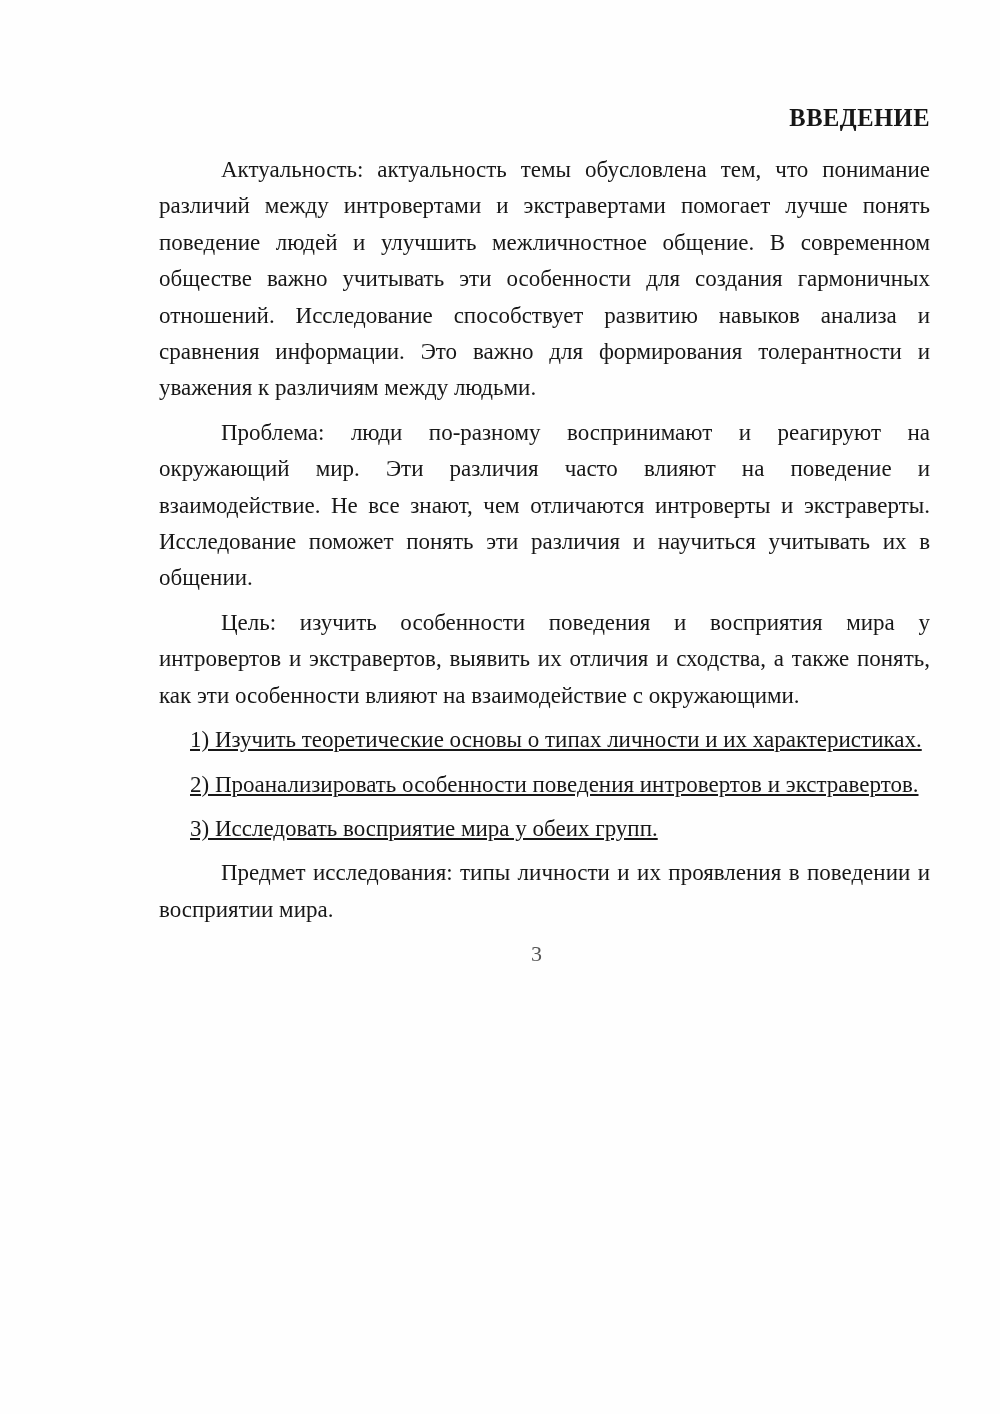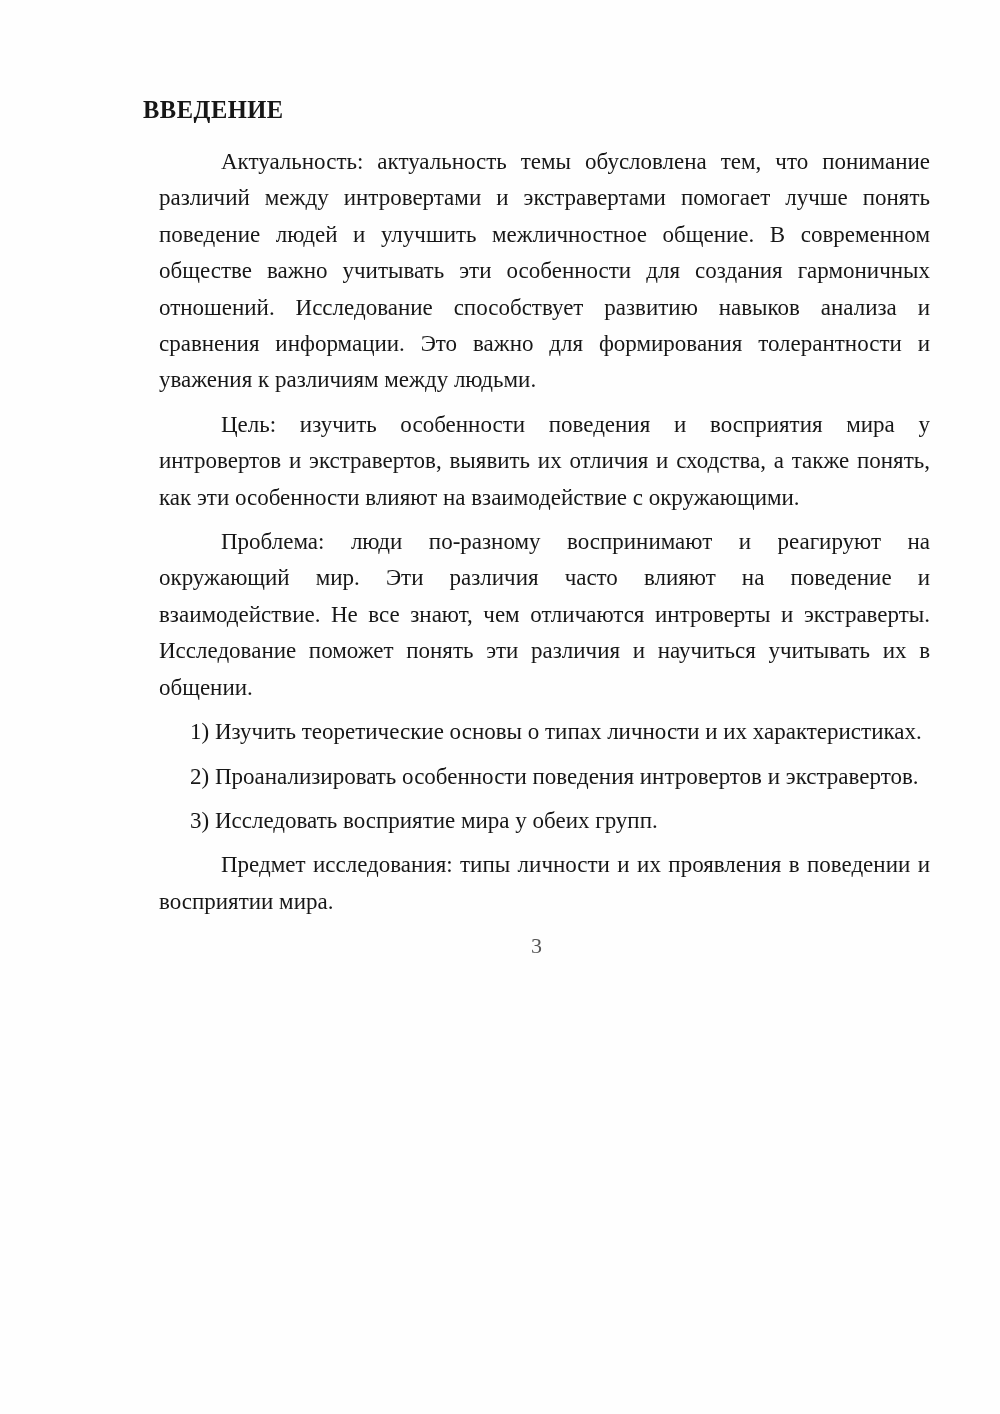--- a/index.html
+++ b/index.html
@@ -16,52 +16,53 @@
     background: #fefefe;
     padding: 86px 70px 0 143px;
     font-family: "Liberation Serif", "DejaVu Serif", serif;
     font-size: 23px;
     line-height: 36.4px;
     color: #171717;
   }
   .doc-title {
     font-size: 24.5px;
     font-weight: bold;
-    text-align: left;
+    text-align: right;
     letter-spacing: 0.5px;
     line-height: 40px;
-    margin: 4px 0 14px 0;
+    margin: 12px 0 14px 0;
   }
   .page p {
     margin: 0 0 8px 16px;
     text-align: justify;
     text-indent: 62px;
   }
   .page p.list-item {
     text-indent: 31px;
+    text-decoration: underline;
   }
   .page-number {
     text-align: center;
     margin-top: 4px;
     font-size: 22px;
     color: #565656;
   }
 </style>
 </head>
 <body>
 
 <div class="page">
 
   <h1 class="doc-title">ВВЕДЕНИЕ</h1>
 
   <p class="body">Актуальность: актуальность темы обусловлена тем, что понимание различий между интровертами и экстравертами помогает лучше понять поведение людей и улучшить межличностное общение. В современном обществе важно учитывать эти особенности для создания гармоничных отношений. Исследование способствует развитию навыков анализа и сравнения информации. Это важно для формирования толерантности и уважения к различиям между людьми.</p>
 
+  <p class="body">Проблема: люди по-разному воспринимают и реагируют на окружающий мир. Эти различия часто влияют на поведение и взаимодействие. Не все знают, чем отличаются интроверты и экстраверты. Исследование поможет понять эти различия и научиться учитывать их в общении.</p>
+
   <p class="body">Цель: изучить особенности поведения и восприятия мира у интровертов и экстравертов, выявить их отличия и сходства, а также понять, как эти особенности влияют на взаимодействие с окружающими.</p>
-
-  <p class="body">Проблема: люди по-разному воспринимают и реагируют на окружающий мир. Эти различия часто влияют на поведение и взаимодействие. Не все знают, чем отличаются интроверты и экстраверты. Исследование поможет понять эти различия и научиться учитывать их в общении.</p>
 
 
   <p class="list-item">1) Изучить теоретические основы о типах личности и их характеристиках.</p>
 
   <p class="list-item">2) Проанализировать особенности поведения интровертов и экстравертов.</p>
 
   <p class="list-item">3) Исследовать восприятие мира у обеих групп.</p>
 
 
 

